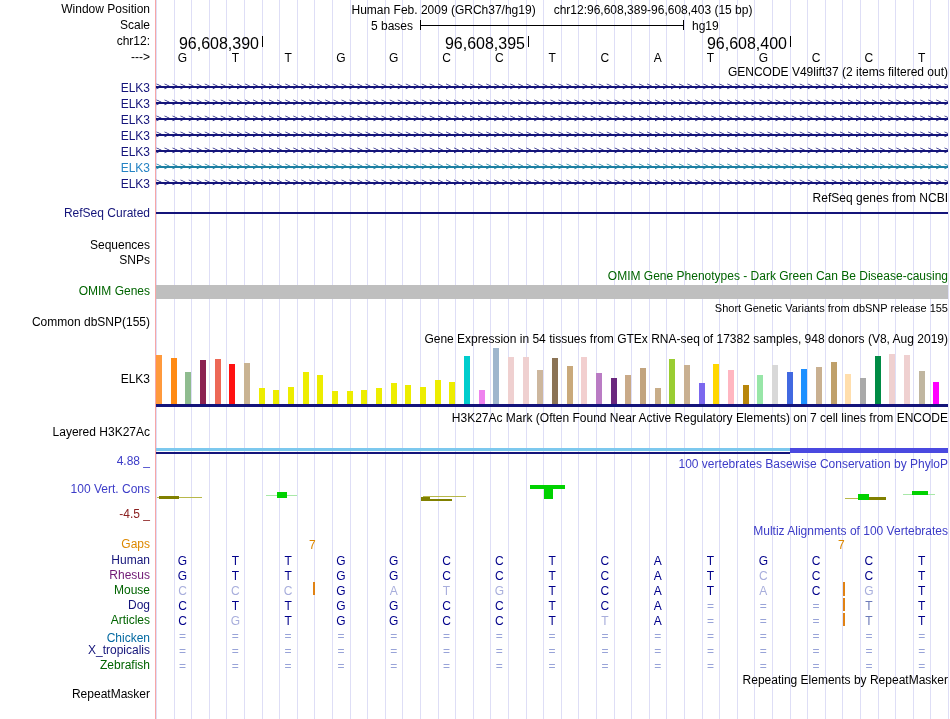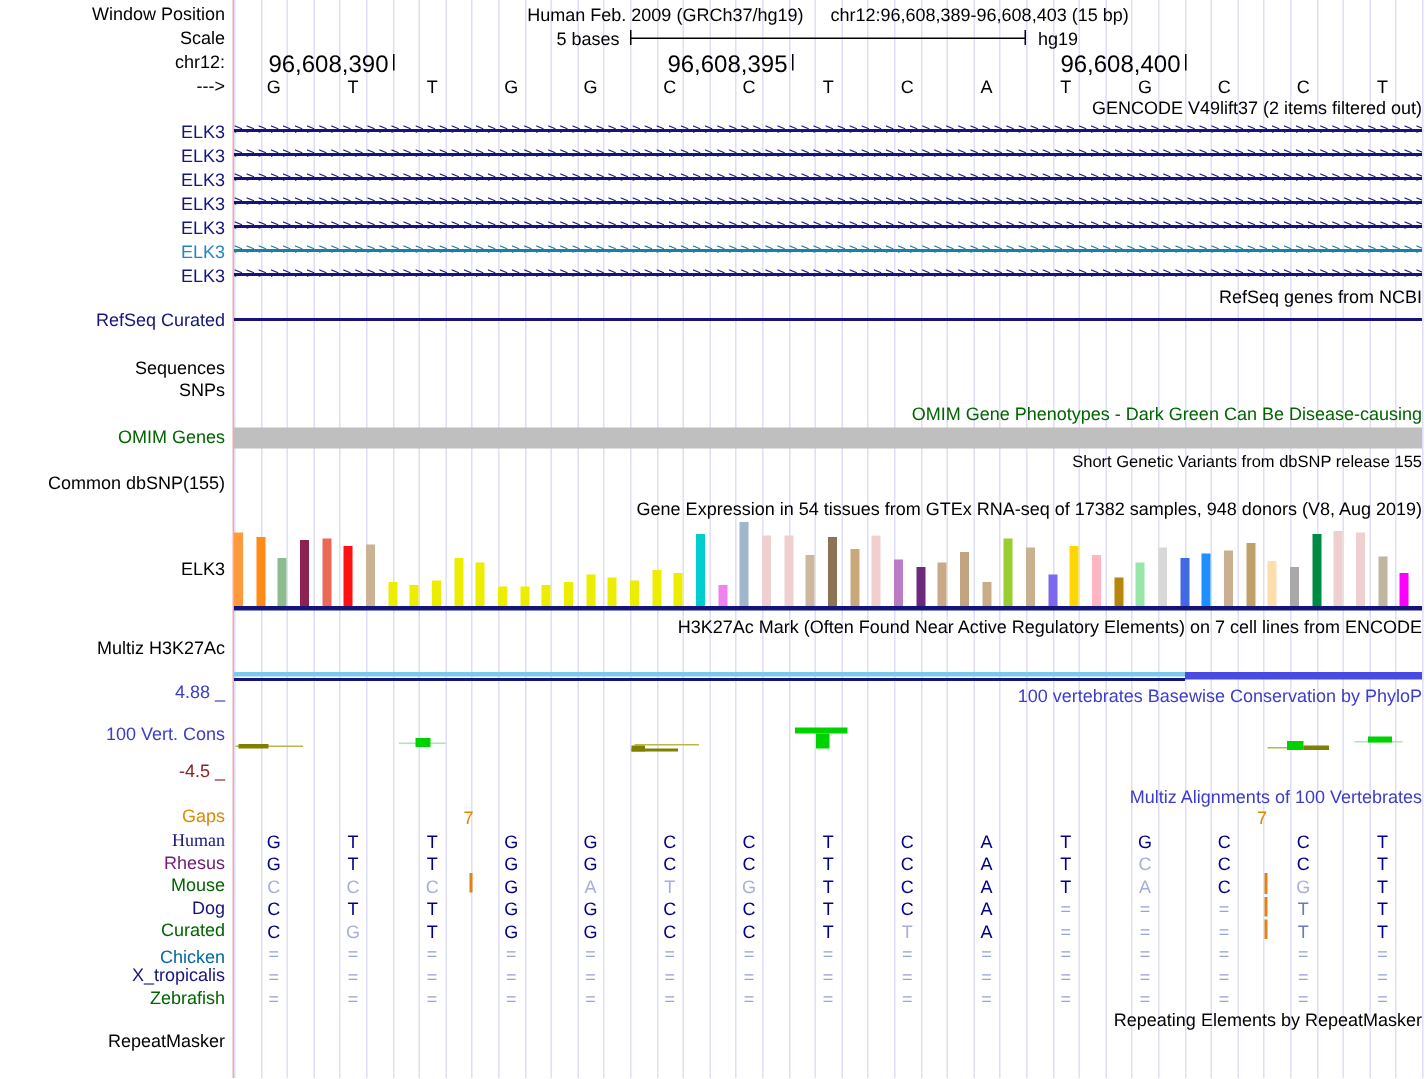--- a/index.html
+++ b/index.html
@@ -229,21 +229,21 @@
       <div class="gtexbar" style="left: 704px; top: 30px; width: 6px; height: 27px; background: rgb(169, 169, 169);"></div>
       <div class="gtexbar" style="left: 718.667px; top: 8px; width: 6px; height: 49px; background: rgb(0, 139, 69);"></div>
       <div class="gtexbar" style="left: 733.333px; top: 6px; width: 6px; height: 51px; background: rgb(239, 208, 208);"></div>
       <div class="gtexbar" style="left: 748px; top: 7px; width: 6px; height: 50px; background: rgb(239, 208, 208);"></div>
       <div class="gtexbar" style="left: 762.667px; top: 23px; width: 6px; height: 34px; background: rgb(192, 182, 160);"></div>
       <div class="gtexbar" style="left: 777.333px; top: 34px; width: 6px; height: 23px; background: rgb(255, 0, 255);"></div>
     </div>
   <div class="rect" style="left:156px;top:404px;width:792px;height:3px;background:#14147A"></div>
 
   <div class="title" style="top:412px">H3K27Ac Mark (Often Found Near Active Regulatory Elements) on 7 cell lines from ENCODE</div>
-  <div class="lbl" style="top:426px">Multiz H3K27Ac</div>
+  <div class="lbl" style="top:426px">Layered H3K27Ac</div>
   <div class="rect" style="left:156px;top:452px;width:634px;height:2px;background:#14147A"></div>
   <div class="rect" style="left:156px;top:448px;width:634px;height:3px;background:#7CC8EE"></div>
   <div class="rect" style="left:790px;top:448px;width:158px;height:5px;background:#4A49E0"></div>
 
   <div class="title" style="top:458px;color:#3C3CC8">100 vertebrates Basewise Conservation by PhyloP</div>
   <div class="lbl" style="top:455px;color:#3C3CC8">4.88 _</div>
   <div class="lbl" style="top:483px;color:#3C3CC8">100 Vert. Cons</div>
   <div class="lbl" style="top:508px;color:#8B2020">-4.5 _</div>
   <div id="conslayer">
       <div class="rect" style="left: 157px; top: 497px; width: 45px; height: 1px; background: rgb(184, 184, 74);"></div>
@@ -266,21 +266,21 @@
   <div class="lbl" style="top:538px;color:#DD8800">Gaps</div>
   <div id="gaplayer">
       <div class="gapnum" style="left: 309px; top: 538px; color: rgb(221, 136, 0);">7</div>
       <div class="gapnum" style="left: 838px; top: 538px; color: rgb(221, 136, 0);">7</div>
       <div class="rect" style="left: 313px; top: 582px; width: 2px; height: 13px; background: rgb(224, 130, 20);"></div>
       <div class="rect" style="left: 843px; top: 582px; width: 2px; height: 14px; background: rgb(224, 130, 20);"></div>
       <div class="rect" style="left: 843px; top: 598px; width: 2px; height: 13px; background: rgb(224, 130, 20);"></div>
       <div class="rect" style="left: 843px; top: 613px; width: 2px; height: 13px; background: rgb(224, 130, 20);"></div>
     </div>
   <div id="alignlayer">
-      <div class="lbl" style="top: 554px; color: rgb(20, 20, 122); font-family: Liberation Serif, serif;">Human</div>
+      <div class="lbl" style="top: 554px; color: rgb(20, 20, 122);">Human</div>
       <div class="acell" style="left: 156px; top: 554px; color: rgb(0, 0, 139);">G</div>
       <div class="acell" style="left: 208.8px; top: 554px; color: rgb(0, 0, 139);">T</div>
       <div class="acell" style="left: 261.6px; top: 554px; color: rgb(0, 0, 139);">T</div>
       <div class="acell" style="left: 314.4px; top: 554px; color: rgb(0, 0, 139);">G</div>
       <div class="acell" style="left: 367.2px; top: 554px; color: rgb(0, 0, 139);">G</div>
       <div class="acell" style="left: 420px; top: 554px; color: rgb(0, 0, 139);">C</div>
       <div class="acell" style="left: 472.8px; top: 554px; color: rgb(0, 0, 139);">C</div>
       <div class="acell" style="left: 525.6px; top: 554px; color: rgb(0, 0, 139);">T</div>
       <div class="acell" style="left: 578.4px; top: 554px; color: rgb(0, 0, 139);">C</div>
       <div class="acell" style="left: 631.2px; top: 554px; color: rgb(0, 0, 139);">A</div>
@@ -330,21 +330,21 @@
       <div class="acell" style="left: 420px; top: 599px; color: rgb(0, 0, 139);">C</div>
       <div class="acell" style="left: 472.8px; top: 599px; color: rgb(0, 0, 139);">C</div>
       <div class="acell" style="left: 525.6px; top: 599px; color: rgb(0, 0, 139);">T</div>
       <div class="acell" style="left: 578.4px; top: 599px; color: rgb(0, 0, 139);">C</div>
       <div class="acell" style="left: 631.2px; top: 599px; color: rgb(0, 0, 139);">A</div>
       <div class="acell" style="left: 684px; top: 599px; color: rgb(152, 163, 216);">=</div>
       <div class="acell" style="left: 736.8px; top: 599px; color: rgb(152, 163, 216);">=</div>
       <div class="acell" style="left: 789.6px; top: 599px; color: rgb(152, 163, 216);">=</div>
       <div class="acell" style="left: 842.4px; top: 599px; color: rgb(107, 121, 184);">T</div>
       <div class="acell" style="left: 895.2px; top: 599px; color: rgb(0, 0, 139);">T</div>
-      <div class="lbl" style="top: 614px; color: rgb(0, 100, 0);">Curated</div>
+      <div class="lbl" style="top: 614px; color: rgb(0, 100, 0);">Articles</div>
       <div class="acell" style="left: 156px; top: 614px; color: rgb(0, 0, 139);">C</div>
       <div class="acell" style="left: 208.8px; top: 614px; color: rgb(168, 174, 220);">G</div>
       <div class="acell" style="left: 261.6px; top: 614px; color: rgb(0, 0, 139);">T</div>
       <div class="acell" style="left: 314.4px; top: 614px; color: rgb(0, 0, 139);">G</div>
       <div class="acell" style="left: 367.2px; top: 614px; color: rgb(0, 0, 139);">G</div>
       <div class="acell" style="left: 420px; top: 614px; color: rgb(0, 0, 139);">C</div>
       <div class="acell" style="left: 472.8px; top: 614px; color: rgb(0, 0, 139);">C</div>
       <div class="acell" style="left: 525.6px; top: 614px; color: rgb(0, 0, 139);">T</div>
       <div class="acell" style="left: 578.4px; top: 614px; color: rgb(168, 174, 220);">T</div>
       <div class="acell" style="left: 631.2px; top: 614px; color: rgb(0, 0, 139);">A</div>

